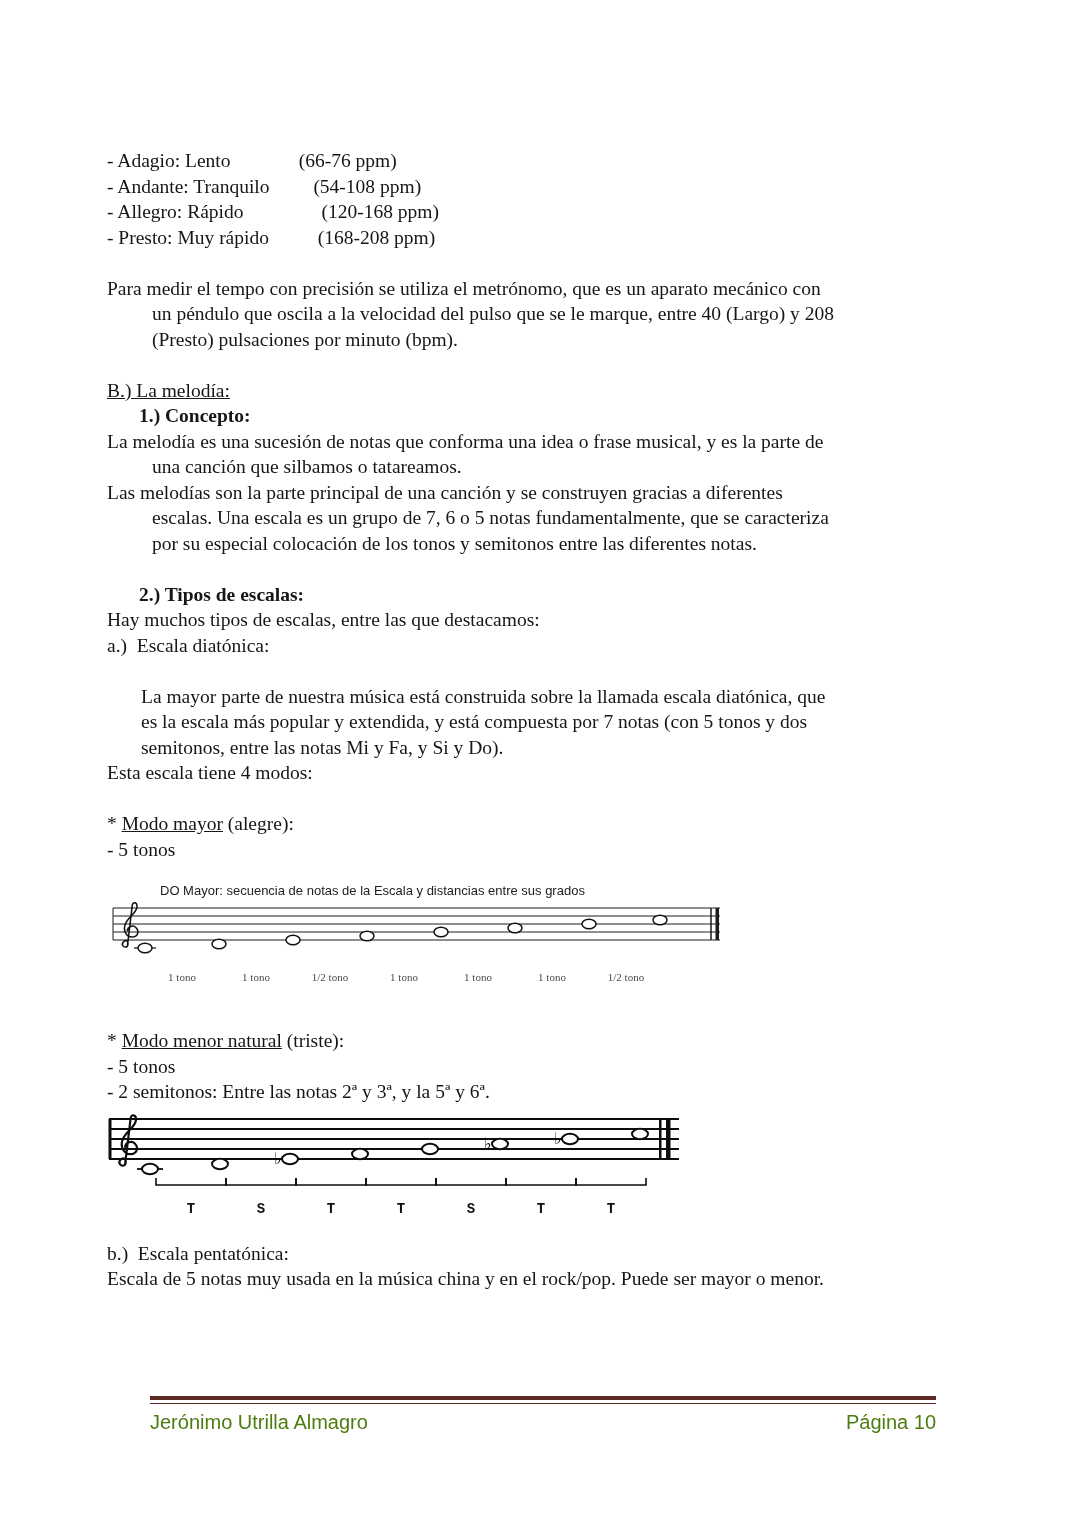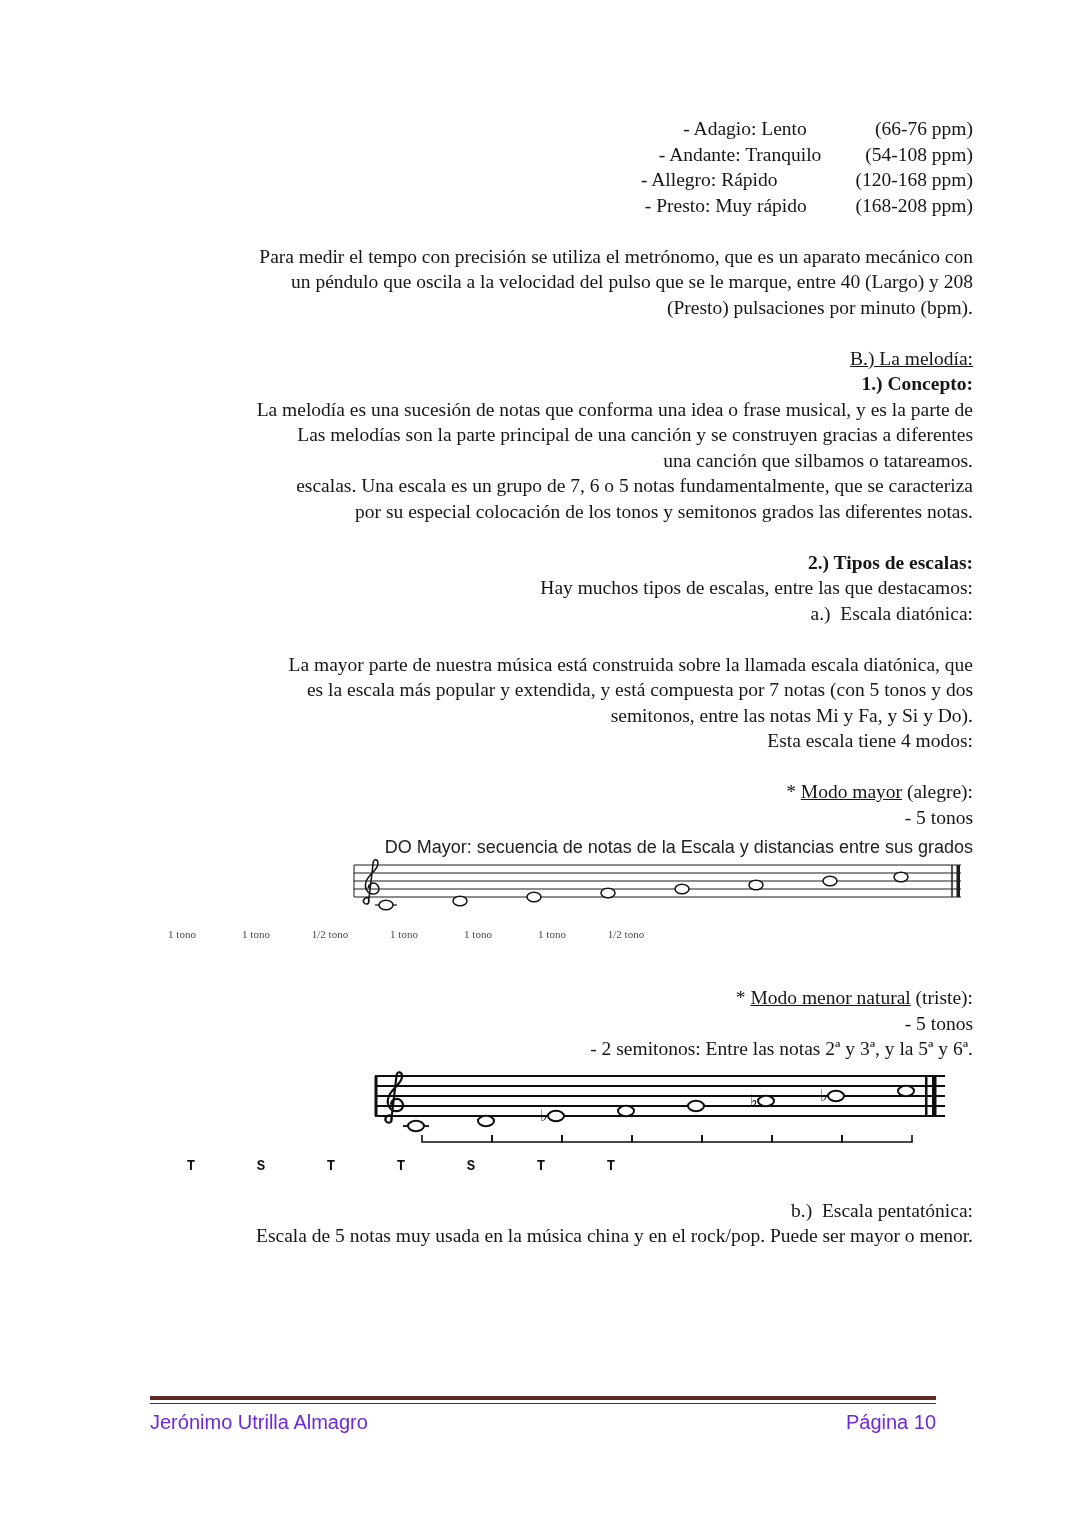--- a/index.html
+++ b/index.html
@@ -3,36 +3,36 @@
 <meta charset="utf-8">
 <style>
   * { margin:0; padding:0; box-sizing:border-box; }
   html,body { background:#ffffff; }
   body {
     width:1080px; height:1528px; position:relative; overflow:hidden;
     font-family:"Liberation Serif", serif; color:#161616;
   }
   .page { position:absolute; inset:0; background:#ffffff; }
   .content {
-    position:absolute; left:107px; top:116px; width:866px;
-    font-size:19.5px; line-height:25.5px;text-align:right;
+    position:absolute; left:107px; top:148px; width:866px;
+    font-size:19.5px; line-height:25.5px;
   }
   .line { white-space:pre; height:25.5px; }
   .blank { height:25.5px; }
   .ind45 { padding-left:45px; }
   .ind34 { padding-left:34px; }
   .bold { font-weight:bold;margin-left:32px; }
   .u { text-decoration:underline;font-family:Liberation Serif, serif; }
 
   
   .staff-major { height:145px; position:relative; }
   .staff-major-title {
-    margin:10px 0 0 53px;
+    margin:21px 0 0 53px;
     font-family:"Liberation Sans", sans-serif;
-    font-size:18px; line-height:15px; color:#222;
+    font-size:13px; line-height:15px; color:#222;
     white-space:pre;
   }
   .staff-canvas { position:relative; margin-top:0; }
   .staff-major-labels { position:relative; height:16px; }
   .ml {
     position:absolute; top:0; transform:translateX(-50%);
     font-size:11px; color:#4a4a4a; white-space:nowrap;
     font-family:"Liberation Serif", serif;
   }
   .staff-minor { height:136px; position:relative; padding-top:2px; }
@@ -45,21 +45,21 @@
 
   
   .footer { position:absolute; left:150px; width:786px; top:1396px; }
   .footer-rule {
     height:8px;
     border-top:4.5px solid #5e2a24;
     border-bottom:1.5px solid #5e2a24;
   }
   .footer-row {
     margin-top:7px; display:flex; justify-content:space-between;
-    font-family:"Liberation Sans", sans-serif; font-size:20px; color:#6d28d9;
+    font-family:"Liberation Sans", sans-serif; font-size:20px; color:#4d7c0f;
   }
 </style>
 </head>
 <body>
 
 <div class="page">
   <div class="content">
 
     <div>
       <div class="line">- Adagio: Lento              (66-76 ppm)</div>
@@ -76,24 +76,24 @@
       <div class="line ind45">(Presto) pulsaciones por minuto (bpm).</div>
     </div>
 
     <div class="blank"></div>
 
     <div class="line u">B.) La melodía:</div>
     <div class="line bold">1.) Concepto:</div>
 
     <div>
       <div class="line">La melodía es una sucesión de notas que conforma una idea o frase musical, y es la parte de</div>
+      <div class="line ind45">una canción que silbamos o tatareamos.</div>
       <div class="line">Las melodías son la parte principal de una canción y se construyen gracias a diferentes</div>
-      <div class="line ind45">una canción que silbamos o tatareamos.</div>
       <div class="line ind45">escalas. Una escala es un grupo de 7, 6 o 5 notas fundamentalmente, que se caracteriza</div>
-      <div class="line ind45">por su especial colocación de los tonos y semitonos grados las diferentes notas.</div>
+      <div class="line ind45">por su especial colocación de los tonos y semitonos entre las diferentes notas.</div>
     </div>
 
     <div class="blank"></div>
 
     <div class="line bold">2.) Tipos de escalas:</div>
     <div class="line">Hay muchos tipos de escalas, entre las que destacamos:</div>
     <div class="line">a.)  Escala diatónica:</div>
 
     <div class="blank"></div>
 

